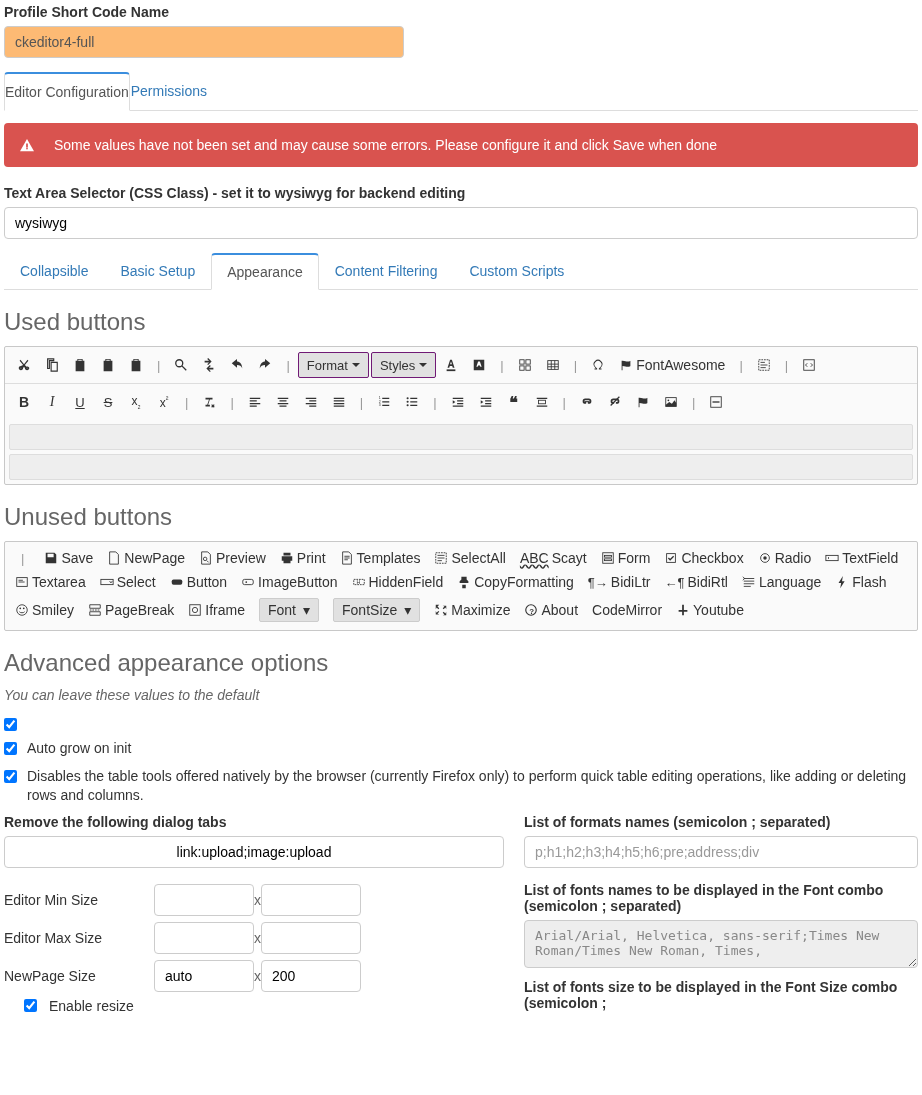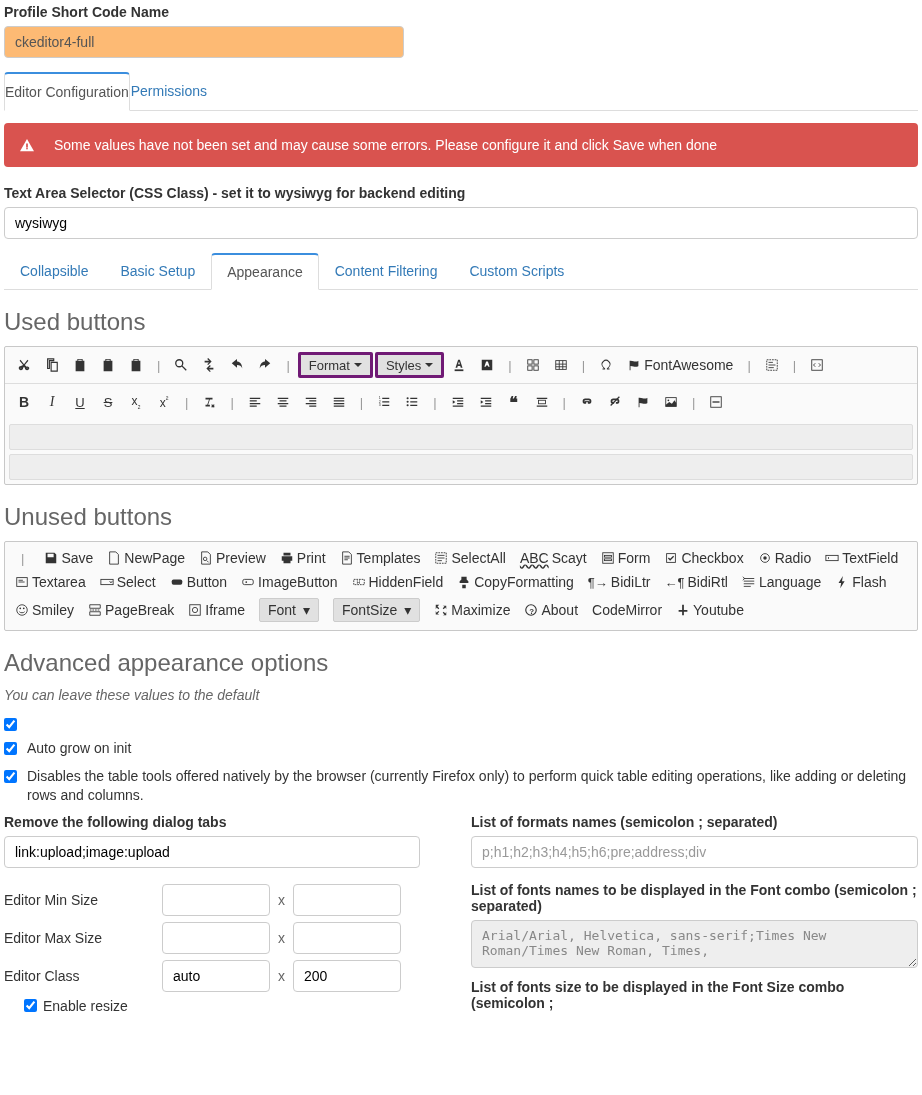--- a/index.html
+++ b/index.html
@@ -26,41 +26,41 @@
 
 h3.section-title { font-size: 24px; font-weight: 400; color: #666; margin: 18px 0 10px 0; }
 
 .toolbar-box { border: 1px solid #c8c8c8; background: #fafafa; border-radius: 2px; }
 .toolbar-row { display: flex; flex-wrap: wrap; align-items: center; padding: 5px 6px; gap: 2px; }
 .toolbar-row + .toolbar-row { border-top: 1px solid #ddd; }
 .empty-row { height: 26px; background: #eee; margin: 4px; border: 1px solid #ddd; border-radius: 2px; }
 
 .tbtn { display: inline-flex; align-items: center; justify-content: center; min-width: 26px; height: 26px; padding: 0 4px; border-radius: 2px; cursor: move; user-select: none; }
 .tbtn svg { width: 14px; height: 14px; fill: #333; }
-.tbtn.dropdown { background: #e1e1e1; border: 3px solid #701a75; padding: 0 8px; font-size: 13px; color: #333; gap: 4px; }
+.tbtn.dropdown { background: #e1e1e1; border: 1px solid #701a75; padding: 0 8px; font-size: 13px; color: #333; gap: 4px; }
 .tbtn.dropdown::after { content: ""; border: 4px solid transparent; border-top-color: #333; margin-top: 4px; }
 .sep { color: #999; padding: 0 6px; font-size: 13px; }
 
 .unused-box { border: 1px solid #c8c8c8; background: #fafafa; border-radius: 2px; padding: 8px 10px; display: flex; flex-wrap: wrap; gap: 8px 14px; align-items: center; }
 .ubtn { display: inline-flex; align-items: center; gap: 3px; font-size: 14px; color: #333; cursor: move; }
 .ubtn svg { width: 14px; height: 14px; fill: #333; }
 .ubtn.dropdown { background: #e1e1e1; border: 1px solid #ccc; padding: 3px 8px; border-radius: 2px; }
 
 .help-text { color: #666; font-size: 14px; margin: 6px 0 12px 0; font-style: italic; }
 .check-row { display: flex; align-items: flex-start; gap: 10px; margin-bottom: 8px; }
 .check-row input[type=checkbox] { margin-top: 3px; }
 .check-row label { line-height: 1.4; }
 
 .two-col { display: flex; gap: 20px; margin-top: 4px; }
 .col { flex: 1; }
-.size-row { display: flex; align-items: center; gap: 8px; margin-bottom: 6px; }
+.size-row { display: flex; align-items: center; margin-bottom: 6px; }
 .size-row .slabel { width: 150px; }
-.size-row input { width: 108px; }
+.size-row input { width: 100px; }
 .size-row .x { color: #666; }
-.enable-resize { margin-left: 20px; margin-top: 4px; display: flex; gap: 6px; align-items: center; }
+.enable-resize { margin-left: 20px; margin-top: 4px; display: flex; gap: 12px; align-items: center; }
 textarea.fonts { height: 48px; background: #eee; color: #888; border: 1px solid #ccc; font-family: monospace; font-size: 13px; }
 ::placeholder { color: #999; }
 </style>
 </head>
 <body>
 
 <div class="page">
 
   <div class="form-section">
     <label class="bold">Profile Short Code Name</label>
@@ -526,36 +526,36 @@
       <label>Auto grow on init</label>
     </div>
     <div class="check-row">
       <input type="checkbox" checked="" style="">
       <label>Disables the table tools offered natively by the browser (currently Firefox only) to perform quick table editing operations, like adding or deleting rows and columns.</label>
     </div>
 
     <div class="two-col">
       <div class="col">
         <label class="bold">Remove the following dialog tabs</label>
-        <input type="text" style="width: 416px;" value="link:upload;image:upload">
+        <input type="text" style="width: 500px; text-align: center;" value="link:upload;image:upload">
         <div style="height:16px"></div>
         <div class="size-row">
           <span class="slabel">Editor Min Size</span>
           <input type="text" style="">
           <span class="x">x</span>
           <input type="text" style="">
         </div>
         <div class="size-row">
           <span class="slabel">Editor Max Size</span>
           <input type="text" style="">
           <span class="x">x</span>
           <input type="text" style="">
         </div>
         <div class="size-row">
-          <span class="slabel">Editor Class</span>
+          <span class="slabel">NewPage Size</span>
           <input type="text" value="auto" style="">
           <span class="x">x</span>
           <input type="text" value="200" style="">
         </div>
         <div class="enable-resize">
           <input type="checkbox" checked="" style="">
           <label>Enable resize</label>
         </div>
       </div>
       <div class="col">

